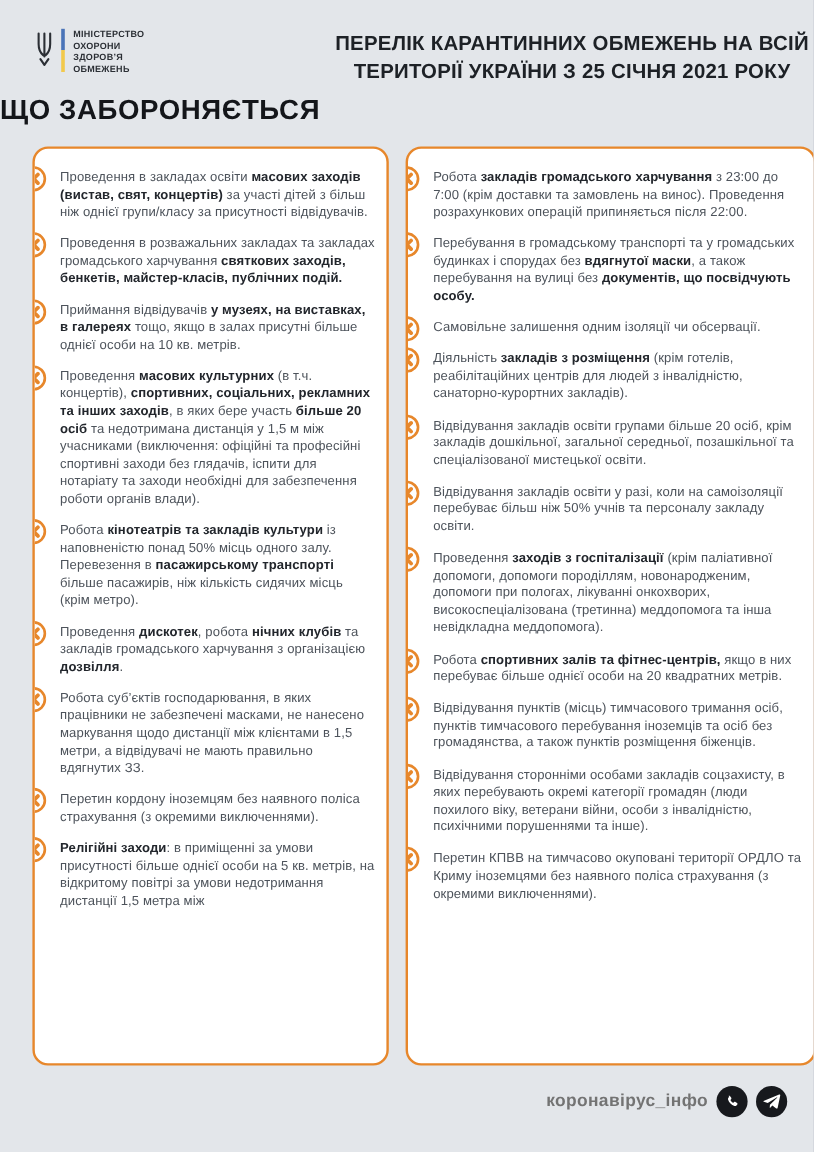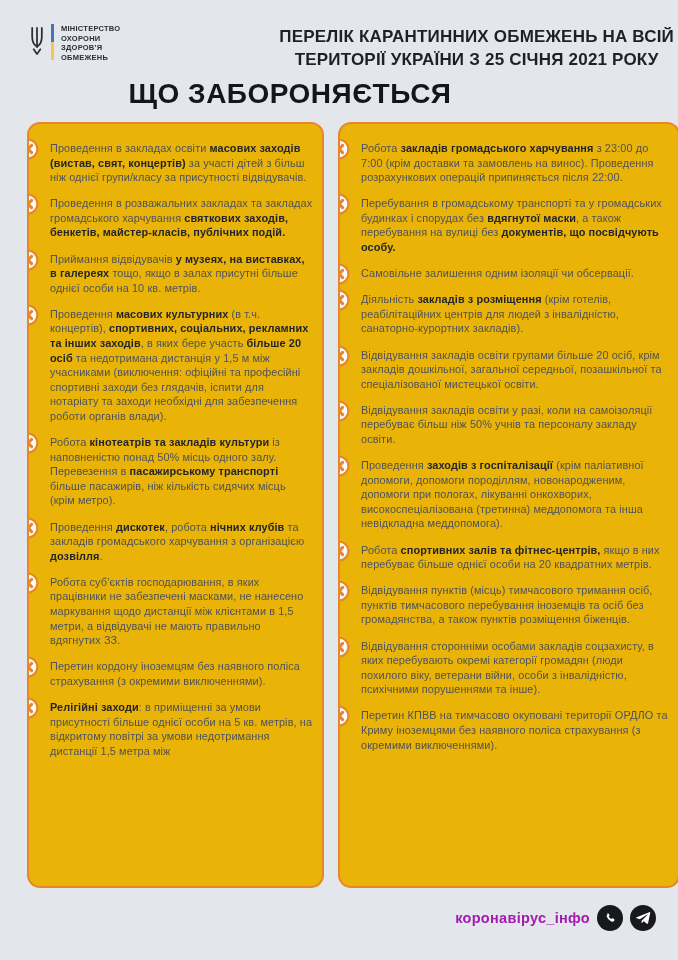--- a/index.html
+++ b/index.html
@@ -15,44 +15,44 @@
   .trident svg { display:block; width:14px; height:34px; }
   .logo-divider { width:3px; height:36px; background:linear-gradient(to bottom,#4a74b8 0 50%,#f2c94c 50% 100%); }
   .ministry { font-size:7.5px; font-weight:700; color:#2b2f35; line-height:9.5px; letter-spacing:.25px; }
 
   .poster-title {
     position:absolute; top:26px; right:4px; text-align:center;
     font-weight:800; font-size:17px; line-height:1.33; color:#1d2126; letter-spacing:.2px;
   }
 
   .section-title {
-    position:absolute; top:78px; left:0; width:580px; margin:0; text-align:center;
-    font-size:28px; font-weight:800; color:#14161a; letter-spacing:.5px;
+    position:absolute; top:78px; left:0; width:580px; margin:0; 
+    font-size:23px; font-weight:800; color:#14161a; letter-spacing:.5px;
   }
 
   
   .columns { position:absolute; top:122px; left:27px; display:flex; gap:14px; }
   .card {
     box-sizing:border-box; height:766px; overflow:hidden;
-    border:2.5px solid #e7872b; border-radius:13px; background:#eab308;
+    border:2.5px solid #e7872b; border-radius:13px; background:#ffffff;
     padding:17px 9px 0 21px;
   }
   .card.left  { width:297px; }
   .card.right { width:342px; }
 
   .item { position:relative; margin-bottom:11.5px; }
   .item:last-child { margin-bottom:0; }
   .xmark { position:absolute; left:-33px; top:-3px; width:22px; height:22px; }
   .xmark svg { display:block; width:22px; height:22px; }
   .item-text { margin:0; font-size:10.9px; line-height:14.6px; color:#4d535b; letter-spacing:.1px; }
   .item-text b { color:#22262c; font-weight:700; }
 
   
   .footer { position:absolute; top:905px; right:22px; display:flex; align-items:center; gap:7px; }
-  .handle { font-weight:700; font-size:14.5px; color:#a21caf; letter-spacing:.3px; }
+  .handle { font-weight:700; font-size:14.5px; color:#737373; letter-spacing:.3px; }
   .sicon { width:26px; height:26px; border-radius:50%; background:#17191d;
            display:flex; align-items:center; justify-content:center; }
   .sicon svg { width:15px; height:15px; display:block; }
 </style>
 </head>
 <body>
 
 <div class="page">
 
   <div class="logo">

